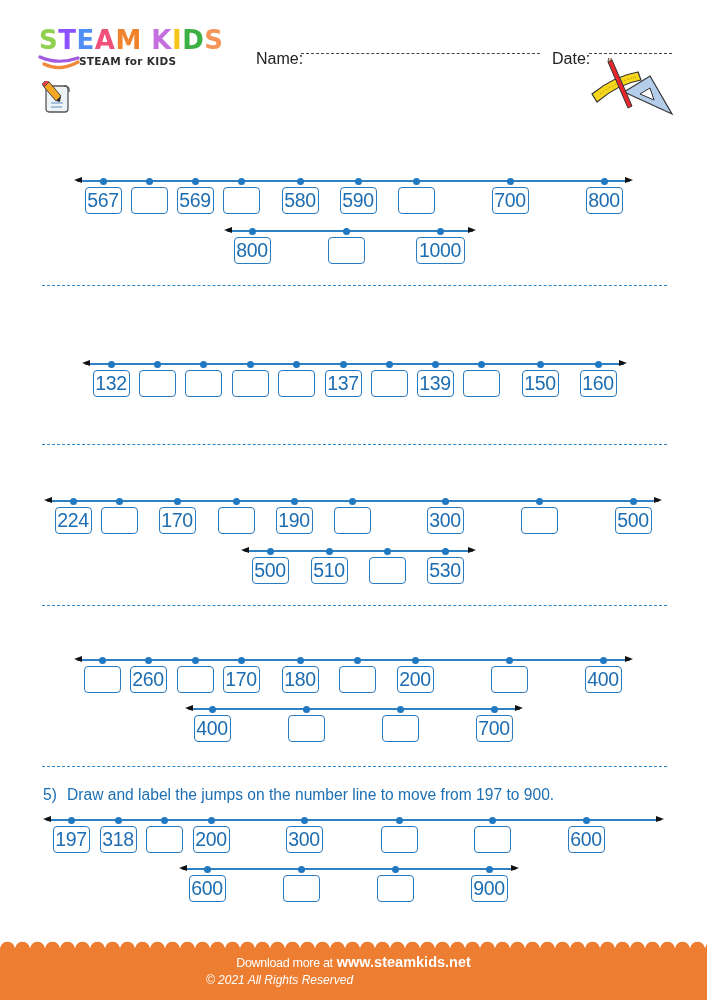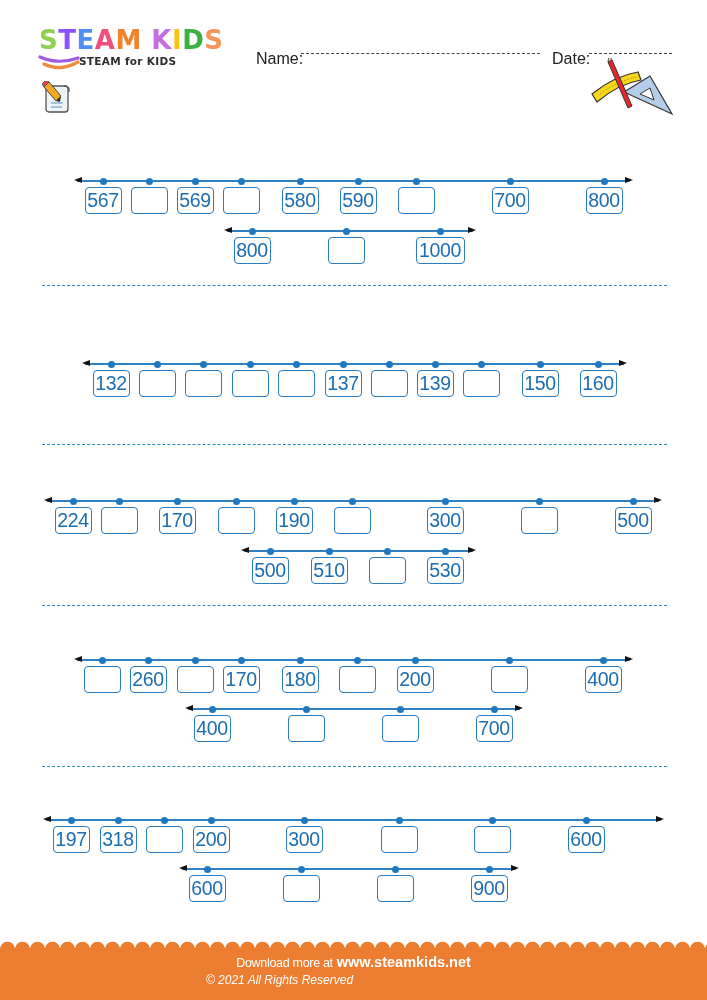--- a/index.html
+++ b/index.html
@@ -223,20 +223,21 @@
     <i class="dt" style="left:396.5px"></i>
     <i class="dt" style="left:490.5px"></i>
     <div class="bx" style="left:193.5px">400</div>
     <div class="bx" style="left:287.5px"></div>
     <div class="bx" style="left:381.5px"></div>
     <div class="bx" style="left:475.5px">700</div>
   </div>
 
   <div class="divider" style="top:766px"></div>
 
+  <div class="q" style="top:786px"><span class="qn">5)</span><span>Draw and label the jumps on the number line to move from 197 to 900.</span></div>
 
   <div class="nlrow" style="top:820px">
     <div class="nl" style="left:46px;width:615px">
         <span class="arL"></span>
         <span class="arR"></span>
       </div>
     <i class="dt" style="left:67.5px"></i>
     <i class="dt" style="left:114.5px"></i>
     <i class="dt" style="left:160.5px"></i>
     <i class="dt" style="left:207.5px"></i>

